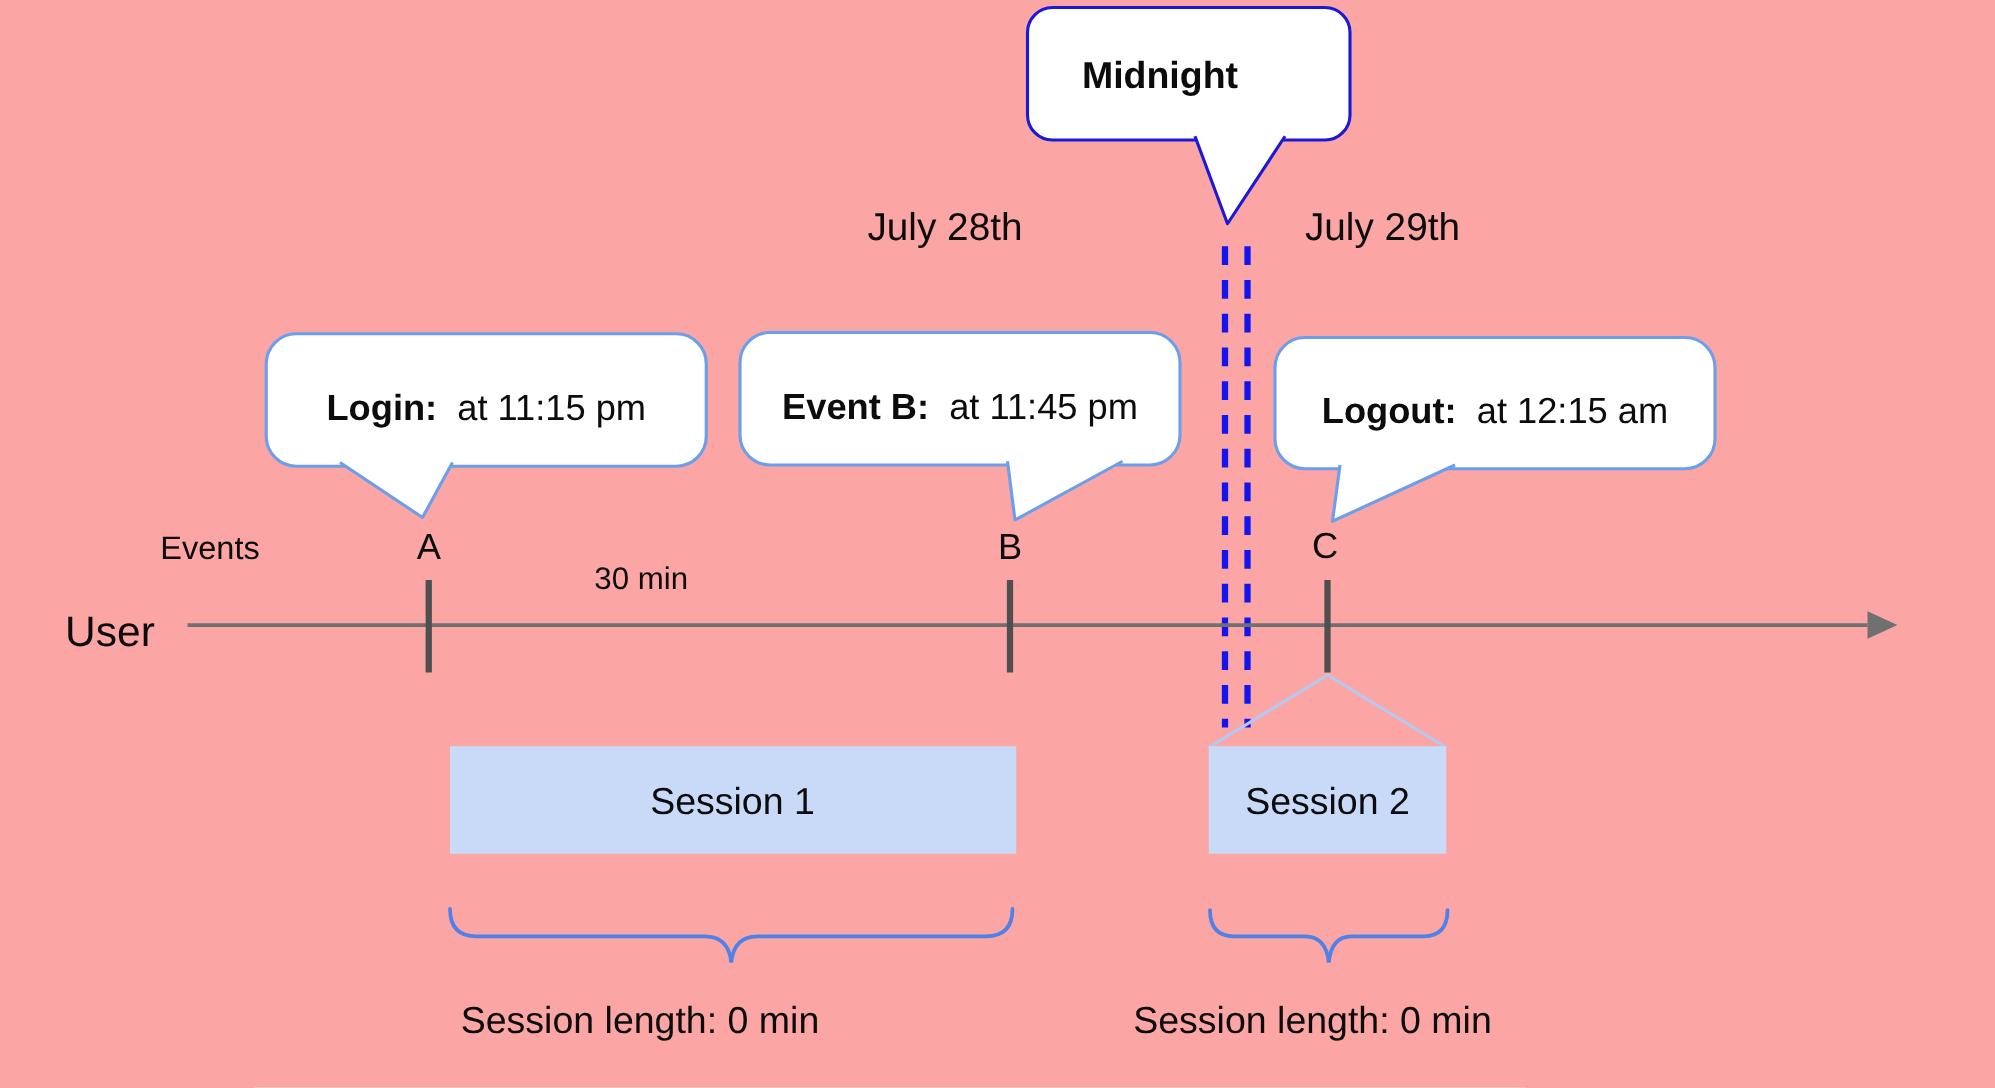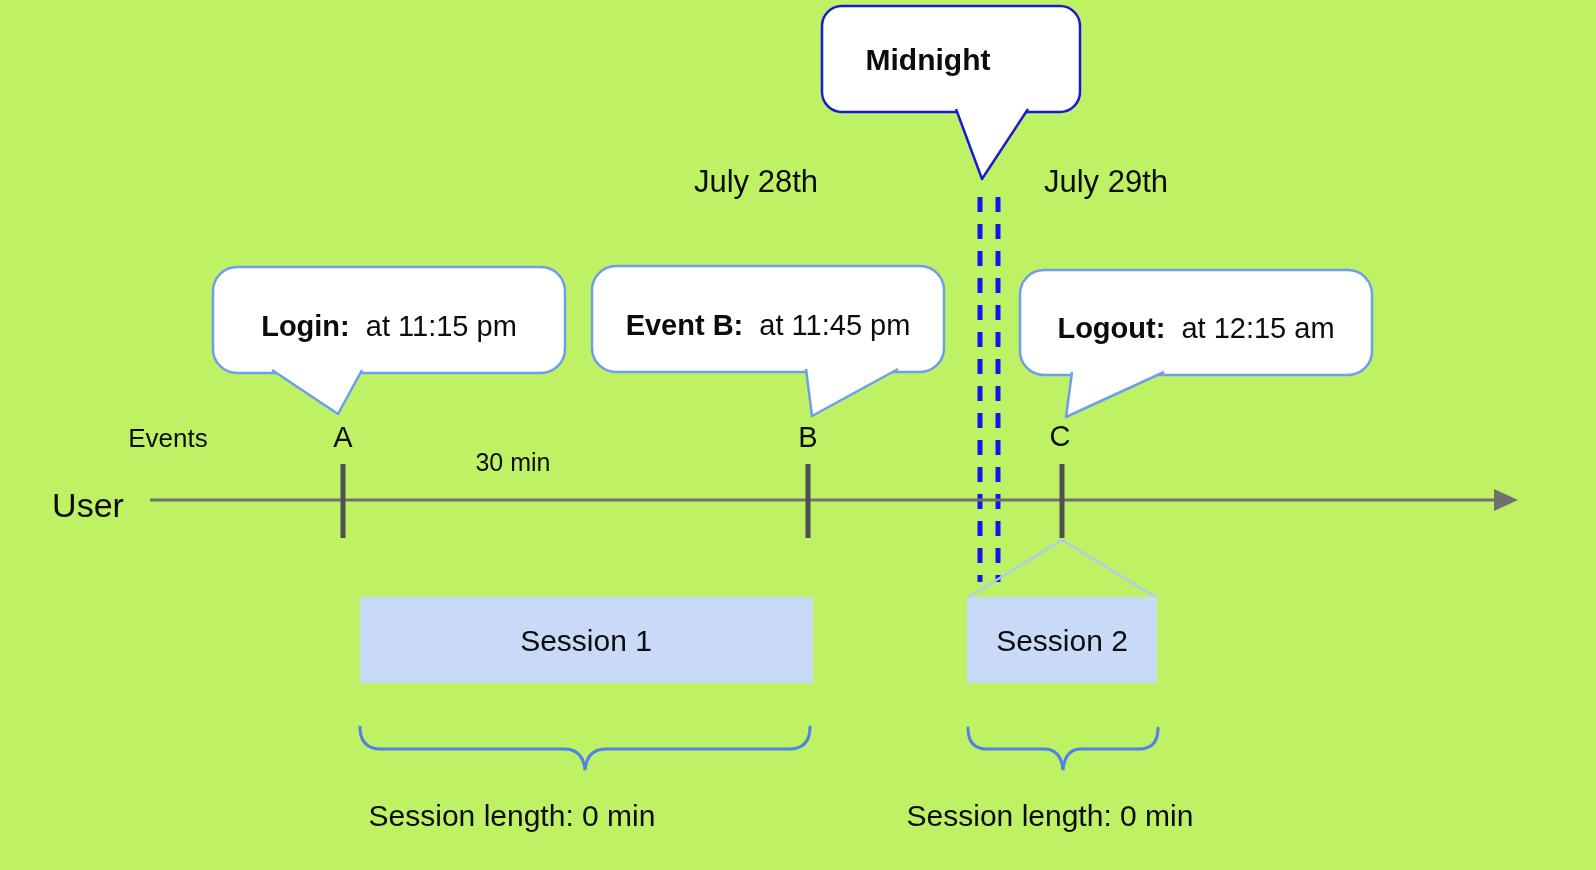--- a/index.html
+++ b/index.html
@@ -3,21 +3,21 @@
 <meta charset="utf-8">
 <style>
   html, body {
     margin: 0;
     padding: 0;
     background: #ffffff;
   }
   .canvas-wrap {
     width: 1596px;
     height: 870px;
-    background: #bef264;
+    background: #fca5a5;
   }
   svg text {
     font-family: "Liberation Sans", sans-serif;
     fill: #0c0c0c;
   }
   .t-callout { font-size: 29px; }
   .t-bold { font-weight: bold; }
   .t-date { font-size: 31px; }
   .t-eventletter { font-size: 29px; }
   .t-rowlabel { font-size: 26px; }

